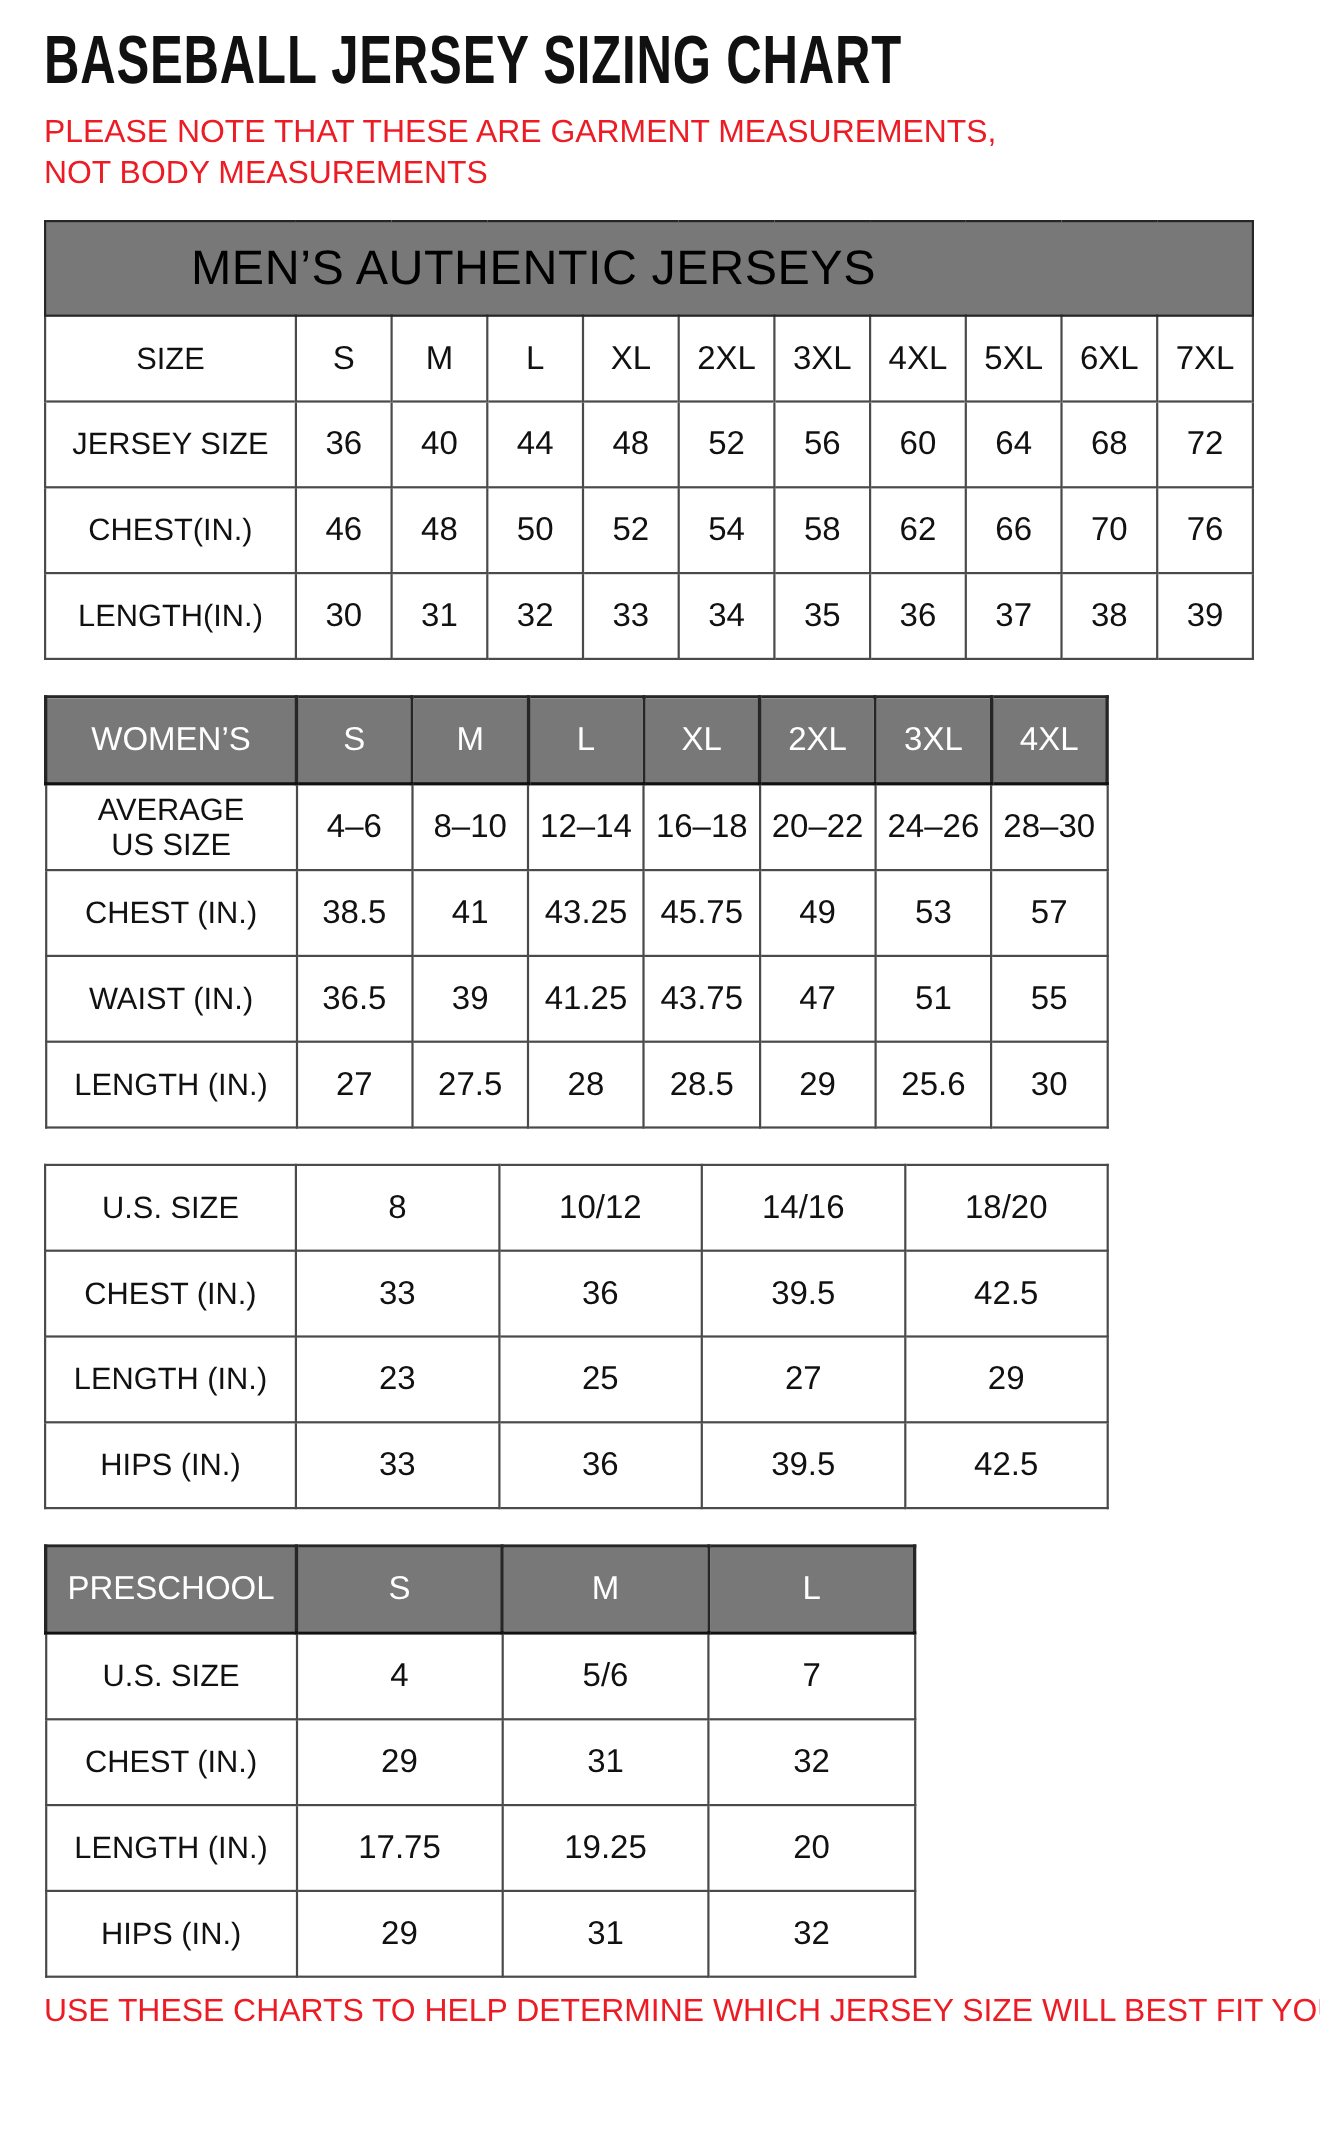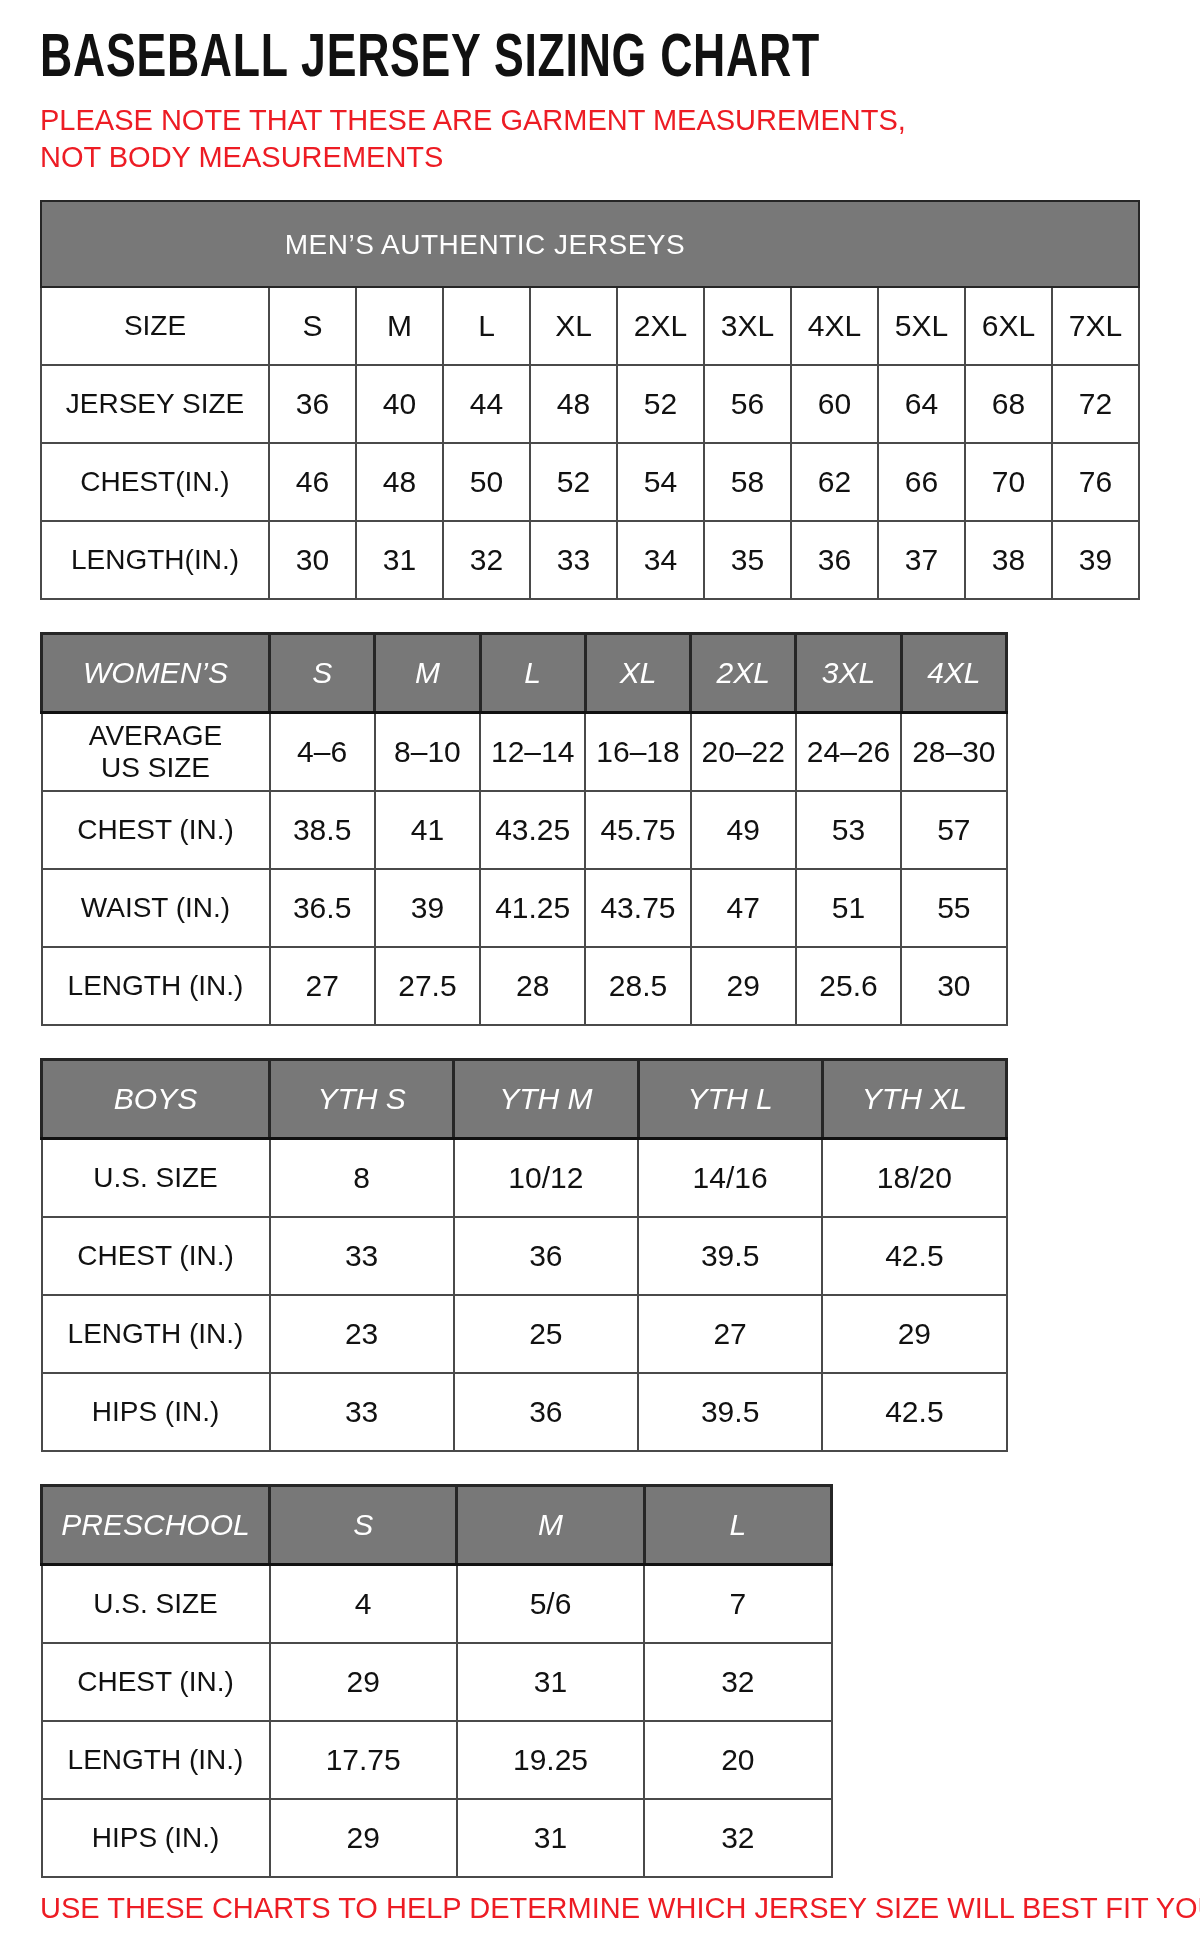--- a/index.html
+++ b/index.html
@@ -64,36 +64,35 @@
     font-size:28px;
     white-space:pre-line;
     line-height:1.15;
   }
   tr.banner-row td.banner{
     background:var(--gray);
     height:84px;
     border:2px solid var(--bdd);
   }
   tr.banner-row .banner span{
-    color:#ffffff;
-    font-size:28px;
+    color:#000000;
+    font-size:44px;
     letter-spacing:.5px;
     position:relative;
     left:-105px;
   }
   tr.head-plain td{
     border-bottom:1px solid #14532d;
   }
   tr.head-gray td{
     background:var(--gray);
     color:#fff;
     border:3px solid var(--bdd);
     border-bottom:3px solid #111;
     font-size:30px;
-    font-style:italic;
   }
 
   .footer{
     color:var(--red);
     font-size:29px;
     margin-top:4px;
     white-space:nowrap;
   }
 </style>
 </head>
@@ -245,27 +244,20 @@
 
   <table id="t2">
       <colgroup>
         <col class="c-label">
         <col>
         <col>
         <col>
         <col>
       </colgroup>
       <tbody>
-        <tr class="head-gray">
-          <td class="row-label">BOYS</td>
-          <td class="col-h">YTH S</td>
-          <td class="col-h">YTH M</td>
-          <td class="col-h">YTH L</td>
-          <td class="col-h">YTH XL</td>
-        </tr>
         <tr>
           <td class="row-label">U.S. SIZE</td>
           <td class="val">8</td>
           <td class="val">10/12</td>
           <td class="val">14/16</td>
           <td class="val">18/20</td>
         </tr>
         <tr>
           <td class="row-label">CHEST (IN.)</td>
           <td class="val">33</td>

